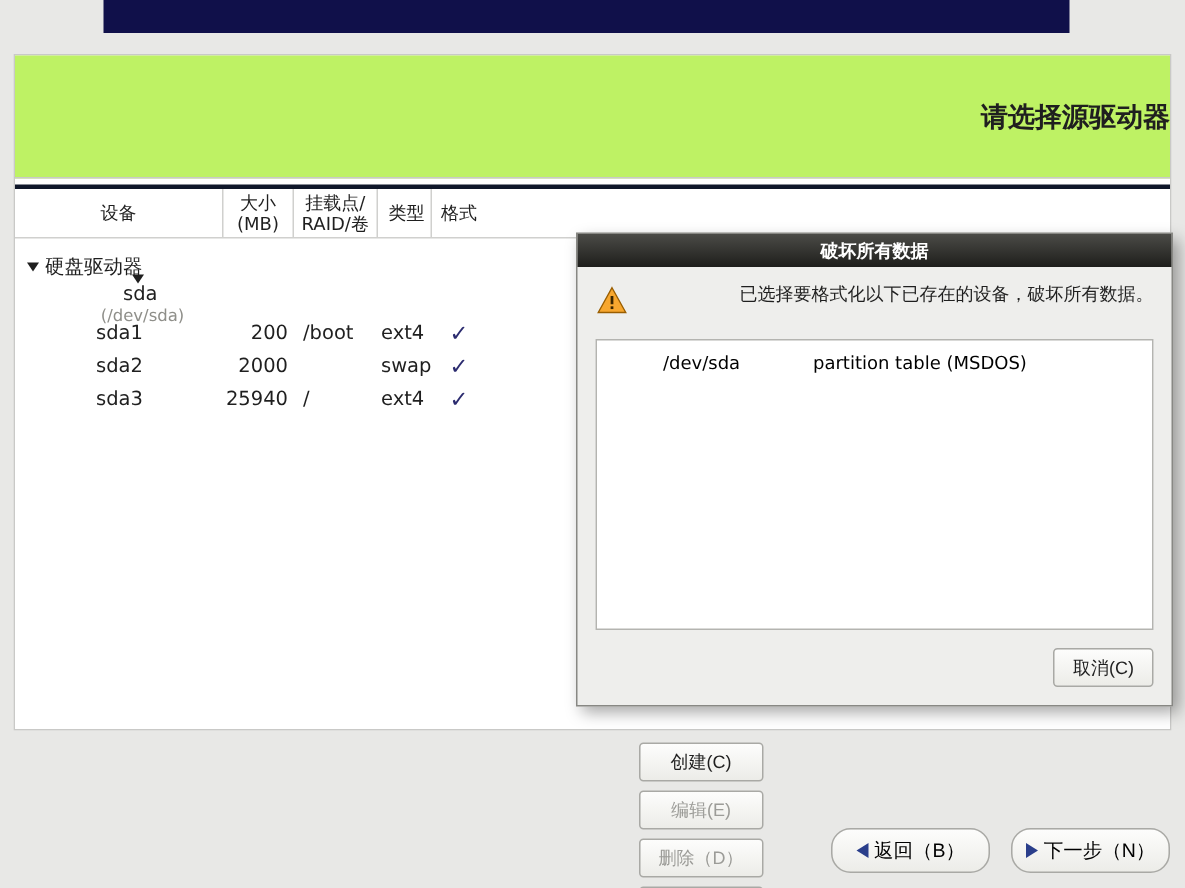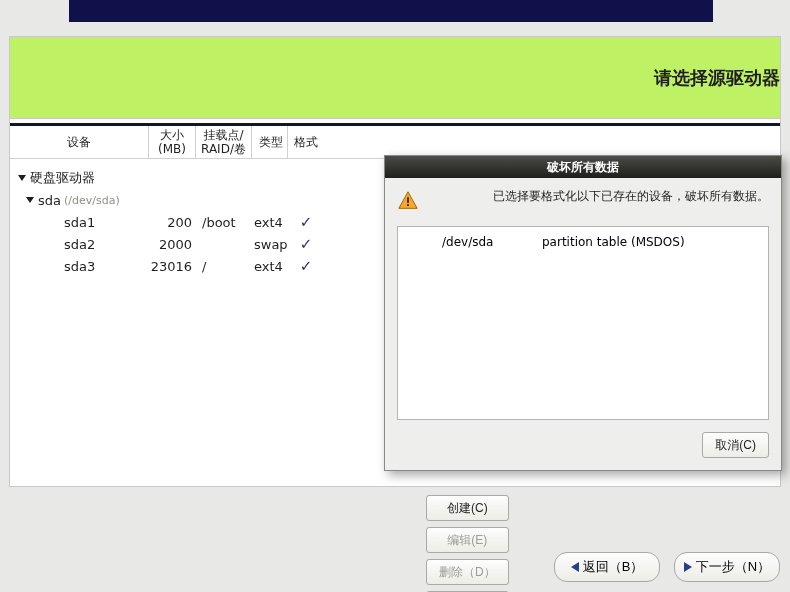--- a/index.html
+++ b/index.html
@@ -248,21 +248,21 @@
     <div class="tree-body">
 
       <div class="tree-row">
         <div class="col-device" style="padding-left:8px;">
           <span class="triangle"></span>
           <span>硬盘驱动器</span>
         </div>
       </div>
 
       <div class="tree-row">
-        <div class="col-device" style="padding-left:16px;">
+        <div class="col-device" style="padding-left:28px;flex-direction:column;">
           <span class="triangle"></span>
           <span>sda</span>
           <span class="muted" style="margin-left:3px;">(/dev/sda)</span>
         </div>
       </div>
 
       <div class="tree-row">
         <div class="col-device" style="padding-left:54px;">
             <span>sda1</span>
           </div>
@@ -277,21 +277,21 @@
           </div>
         <div class="col-size">2000</div>
         <div class="col-mount"></div>
         <div class="col-type">swap</div>
         <div class="col-fmt"><span class="check">✓</span></div>
       </div>
       <div class="tree-row">
         <div class="col-device" style="padding-left:54px;">
             <span>sda3</span>
           </div>
-        <div class="col-size">23016</div>
+        <div class="col-size">25940</div>
         <div class="col-mount">/</div>
         <div class="col-type">ext4</div>
         <div class="col-fmt"><span class="check">✓</span></div>
       </div>
     </div>
   </div>
 </div>
 
 <div class="action-buttons">
   <button class="btn">

